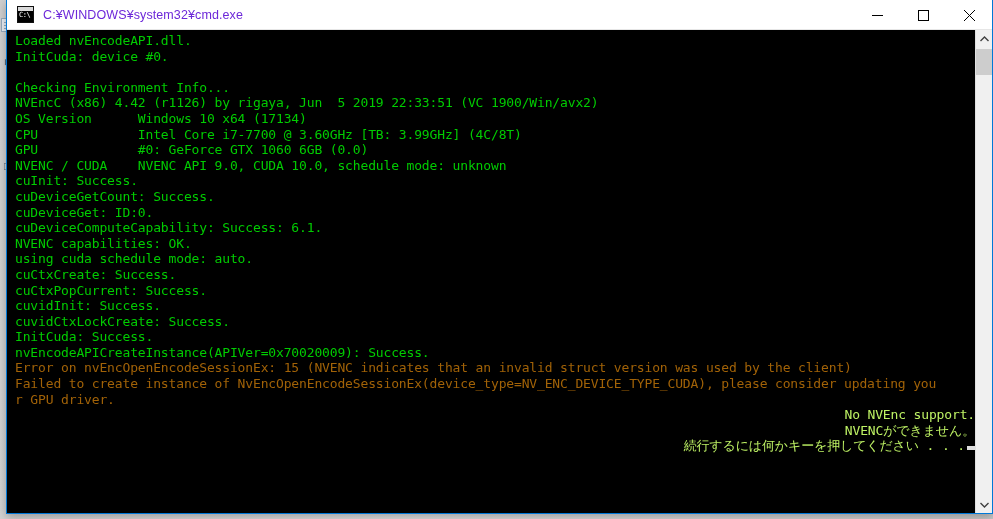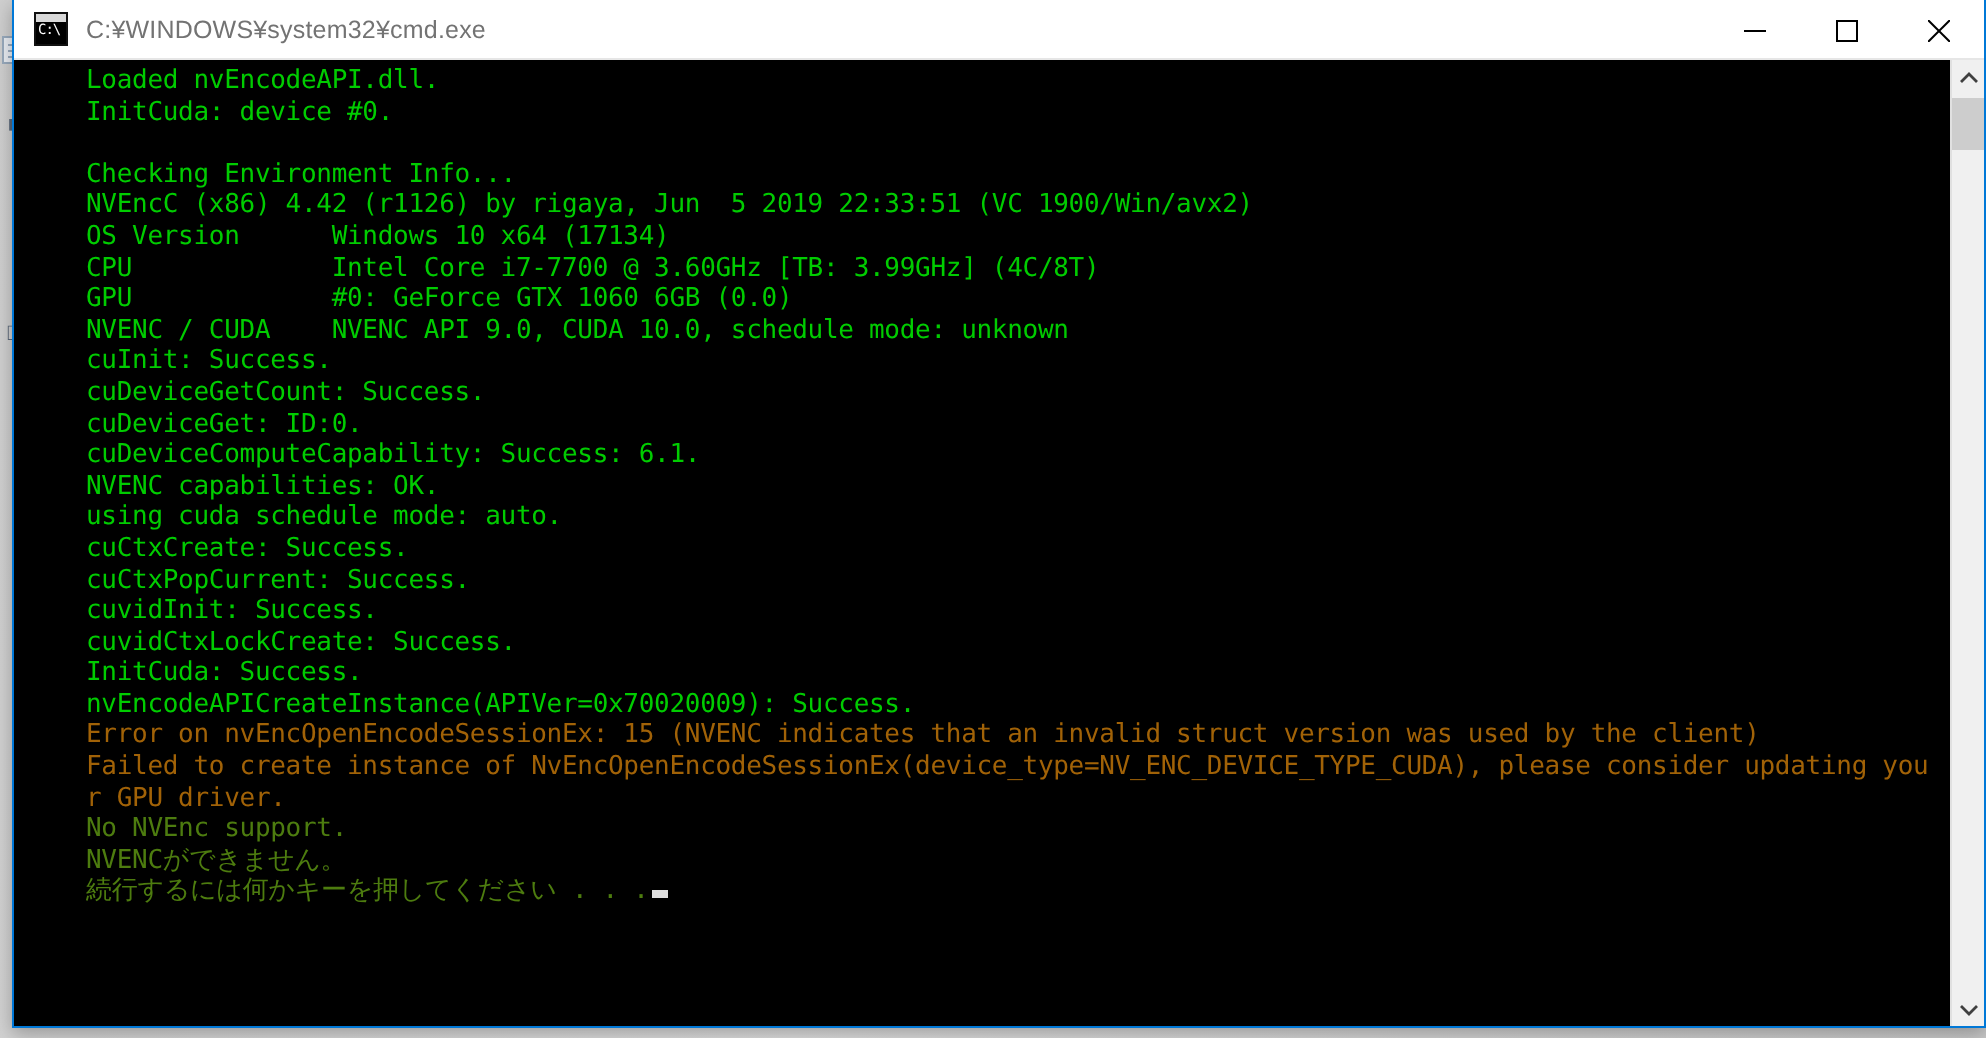--- a/index.html
+++ b/index.html
@@ -92,21 +92,21 @@
     position: absolute;
     left: 1px; top: 4px;
     font-family: "DejaVu Sans Mono", monospace;
     font-size: 7px;
     line-height: 8px;
     color: #ffffff;
     letter-spacing: -0.5px;
   }
   #title-text {
     font-size: 12.5px;
-    color: #737373;
+    color: #6d28d9;
     white-space: nowrap;
     letter-spacing: .1px;
   }
   #window-controls {
     position: absolute;
     right: 0; top: 0;
     height: 30px;
     display: flex;
   }
   .wbtn {
@@ -136,23 +136,23 @@
     padding: 3px 0 0 8px;
   }
   #console pre {
     font-family: "DejaVu Sans Mono", "Liberation Mono", monospace;
     font-size: 13px;
     line-height: 15.6px;
     color: #00cc00;
     white-space: pre;
     letter-spacing: -0.15px;
   }
-  .ln { display: block; min-height: 15.6px; margin-left: 28px; }
+  .ln { display: block; min-height: 15.6px; }
   .err { color: #a16207; }
-  .wht { color: #4d7c0f; }
+  .wht { color: #bef264; text-align: right; }
   .cursor {
     display: inline-block;
     width: 8px;
     height: 4px;
     background: #dedede;
     vertical-align: baseline;
     margin-left: 2px;
   }
 
   

